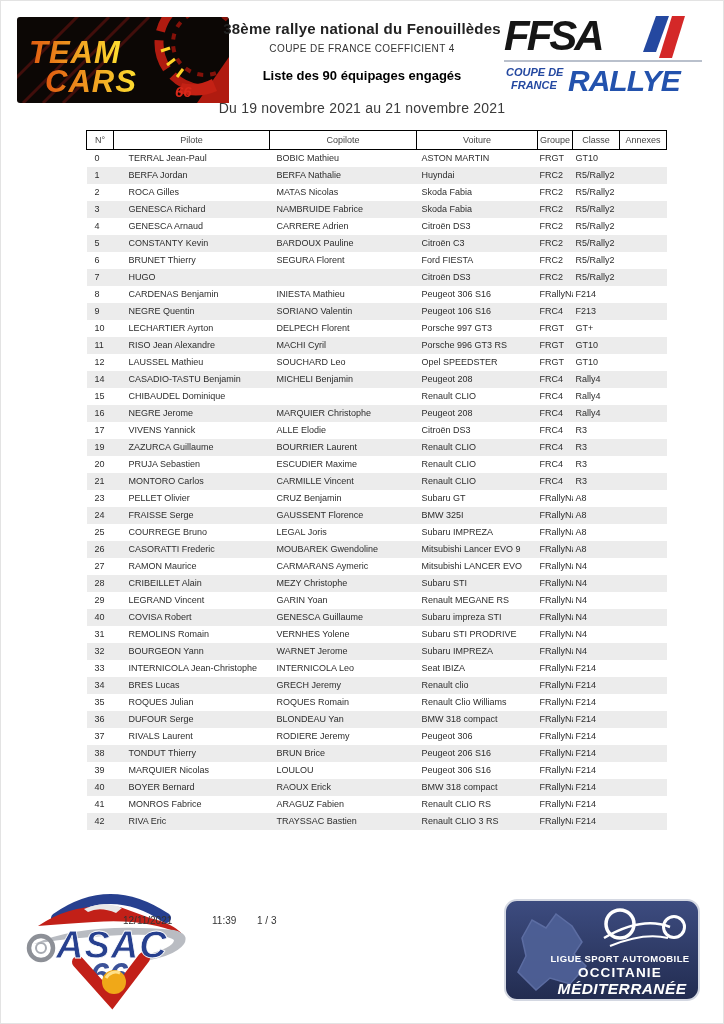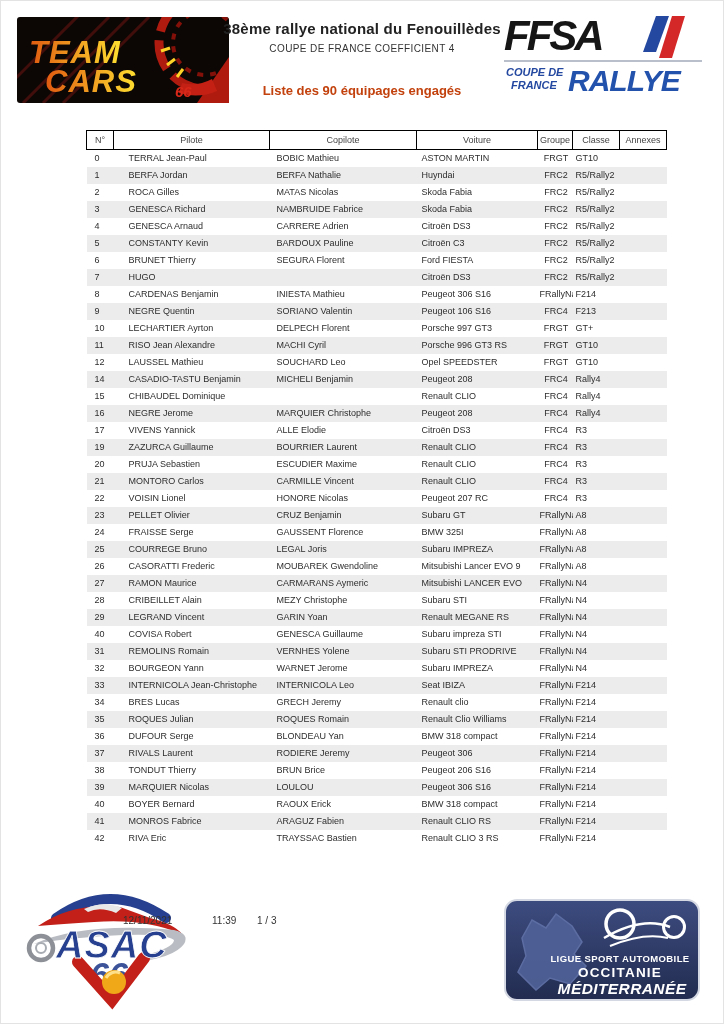--- a/index.html
+++ b/index.html
@@ -13,21 +13,21 @@
   }
   .page { position:absolute; inset:0; background:#fff; box-shadow: inset 0 0 0 1px #e3e3e3; }
 
   
   .teamcars-logo { position:absolute; left:17px; top:17px; width:212px; height:86px; }
   .ffsa-logo     { position:absolute; left:504px; top:14px; width:198px; height:82px; }
 
   .header-center { position:absolute; left:188px; top:20px; width:348px; text-align:center; }
   .hc-title    { font-size:15px; font-weight:bold; color:#222; letter-spacing:.2px; }
   .hc-subtitle { font-size:10px; color:#333; margin-top:6px; letter-spacing:.4px; }
-  .hc-list     { font-size:13px; font-weight:bold; color:#c2410c; margin-top:29px; }
+  .hc-list     { font-size:13px; font-weight:bold; color:#000000; margin-top:14px; }
   .date-line   { position:absolute; left:0; top:100px; width:724px; text-align:center;
                  font-size:14px; color:#3a3a3a; letter-spacing:.2px; }
 
   
   .table-wrap { position:absolute; left:86px; top:130px; width:580px; }
   table { border-collapse:collapse; table-layout:fixed; width:580px; }
   col.c-num     { width:27px; }
   col.c-pilote  { width:156px; }
   col.c-copilote{ width:147px; }
   col.c-voiture { width:121px; }
@@ -41,21 +41,21 @@
   }
   tbody td {
     font-size:9px; height:17px; color:#2d2d2d;
     white-space:nowrap; overflow:hidden; vertical-align:middle;
   }
   tbody tr:nth-child(even) { background:#ececec; }
   td.col-num      { padding-left:8px; }
   td.col-pilote   { padding-left:15px; }
   td.col-copilote { padding-left:7px; }
   td.col-voiture  { padding-left:5px; }
-  td.col-groupe   { padding-left:2px;text-align:center; }
+  td.col-groupe   { padding-left:2px; }
   td.col-classe   { padding-left:3px; }
 
   
   .asac-logo  { position:absolute; left:24px; top:878px; width:172px; height:134px; }
   .ligue-logo { position:absolute; left:502px; top:898px; width:200px; height:104px; }
   .footer-meta { position:absolute; top:915px; left:8px; width:724px; height:14px; font-size:10px; color:#333; }
   .fm-date { position:absolute; left:115px; }
   .fm-time { position:absolute; left:204px; }
   .fm-page { position:absolute; left:249px;text-align:right; }
 </style>
@@ -92,20 +92,21 @@
     <text x="12" y="46" font-size="31" font-weight="bold" font-style="italic" fill="url(#tcgrad)" letter-spacing="1">TEAM</text>
     <text x="28" y="75" font-size="31" font-weight="bold" font-style="italic" fill="url(#tcgrad)" letter-spacing="1">CARS</text>
     <text x="158" y="80" font-size="15" font-weight="bold" font-style="italic" fill="#d8281a">66</text>
   </svg>
 
   <div class="header-center">
     <div class="hc-title">38ème rallye national du Fenouillèdes</div>
     <div class="hc-subtitle">COUPE DE FRANCE COEFFICIENT  4</div>
     <div class="hc-list">Liste des 90 équipages engagés</div>
   </div>
+  <div class="date-line">Du 19 novembre 2021 au 21 novembre 2021</div>
 
   <svg class="ffsa-logo" viewBox="0 0 198 82">
     <text x="0" y="36" font-size="42" font-weight="bold" font-style="italic" fill="#161616" letter-spacing="-3">FFSA</text>
     <polygon points="152,2 165,2 152,38 139,38" fill="#2448a0"></polygon>
     <polygon points="168,2 181,2 168,44 155,44" fill="#d42828"></polygon>
     <rect x="0" y="46" width="198" height="2" fill="#b9c0cc"></rect>
     <text x="2" y="62" font-size="11" font-weight="bold" font-style="italic" fill="#2448a0">COUPE DE</text>
     <text x="7" y="75" font-size="11" font-weight="bold" font-style="italic" fill="#2448a0">FRANCE</text>
     <text x="64" y="77" font-size="30" font-weight="bold" font-style="italic" fill="#2352ad" letter-spacing="-1">RALLYE</text>
   </svg>
@@ -307,29 +308,20 @@
           <tr>
             <td class="col-num">21</td>
             <td class="col-pilote">MONTORO Carlos</td>
             <td class="col-copilote">CARMILLE Vincent</td>
             <td class="col-voiture">Renault CLIO</td>
             <td class="col-groupe">FRC4</td>
             <td class="col-classe">R3</td>
             <td class="col-annexes"></td>
           </tr>
           <tr>
-            <td class="col-num">22</td>
-            <td class="col-pilote">VOISIN Lionel</td>
-            <td class="col-copilote">HONORE Nicolas</td>
-            <td class="col-voiture">Peugeot 207 RC</td>
-            <td class="col-groupe">FRC4</td>
-            <td class="col-classe">R3</td>
-            <td class="col-annexes"></td>
-          </tr>
-          <tr>
             <td class="col-num">23</td>
             <td class="col-pilote">PELLET Olivier</td>
             <td class="col-copilote">CRUZ Benjamin</td>
             <td class="col-voiture">Subaru GT</td>
             <td class="col-groupe">FRallyNat</td>
             <td class="col-classe">A8</td>
             <td class="col-annexes"></td>
           </tr>
           <tr>
             <td class="col-num">24</td>

